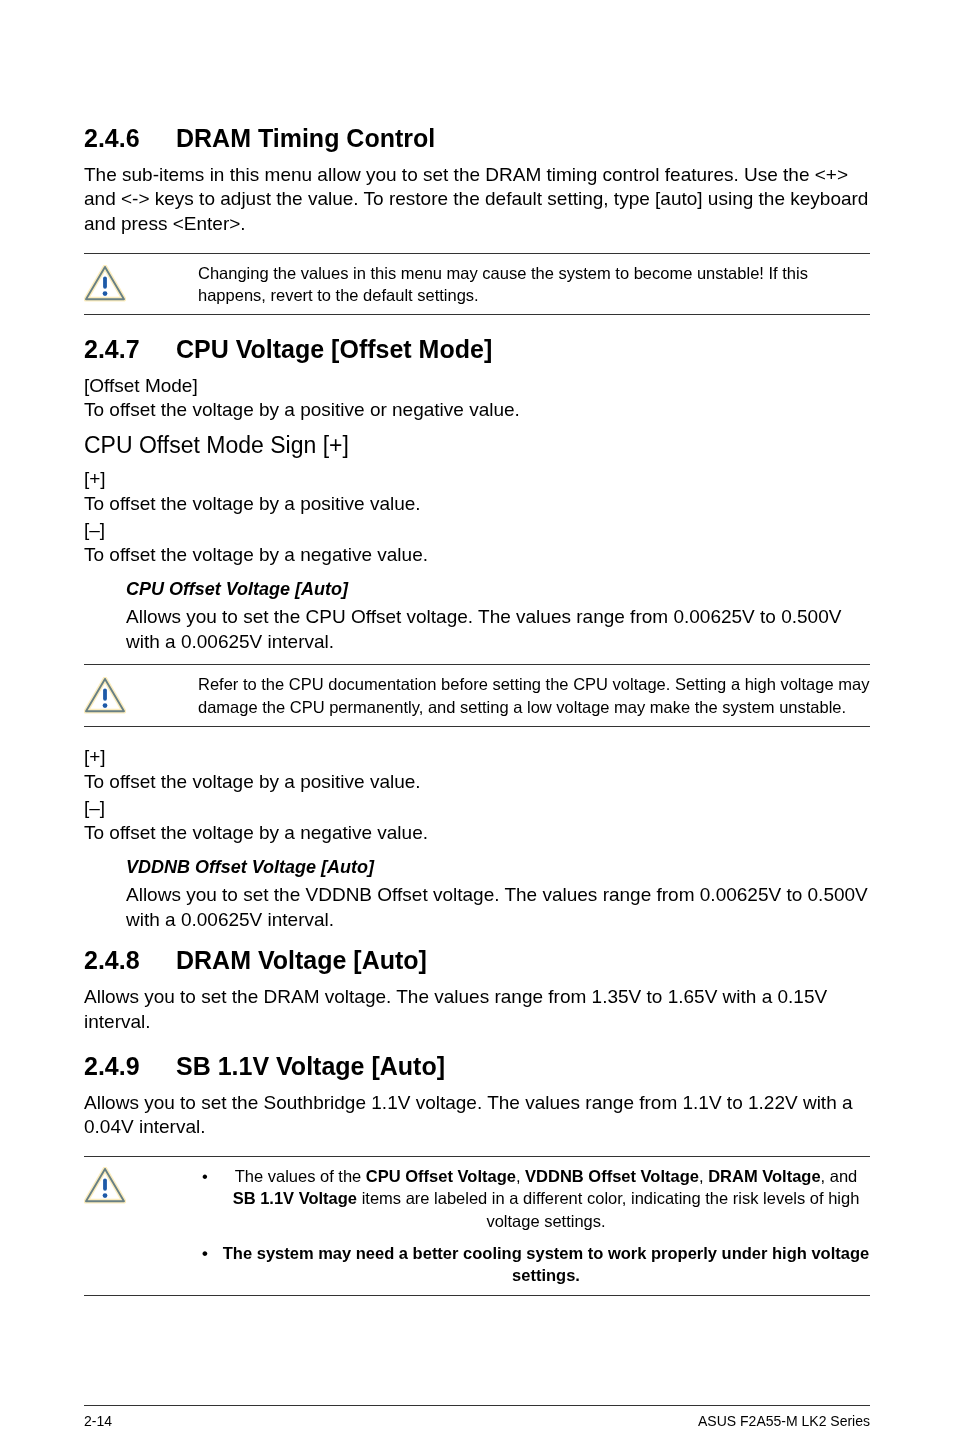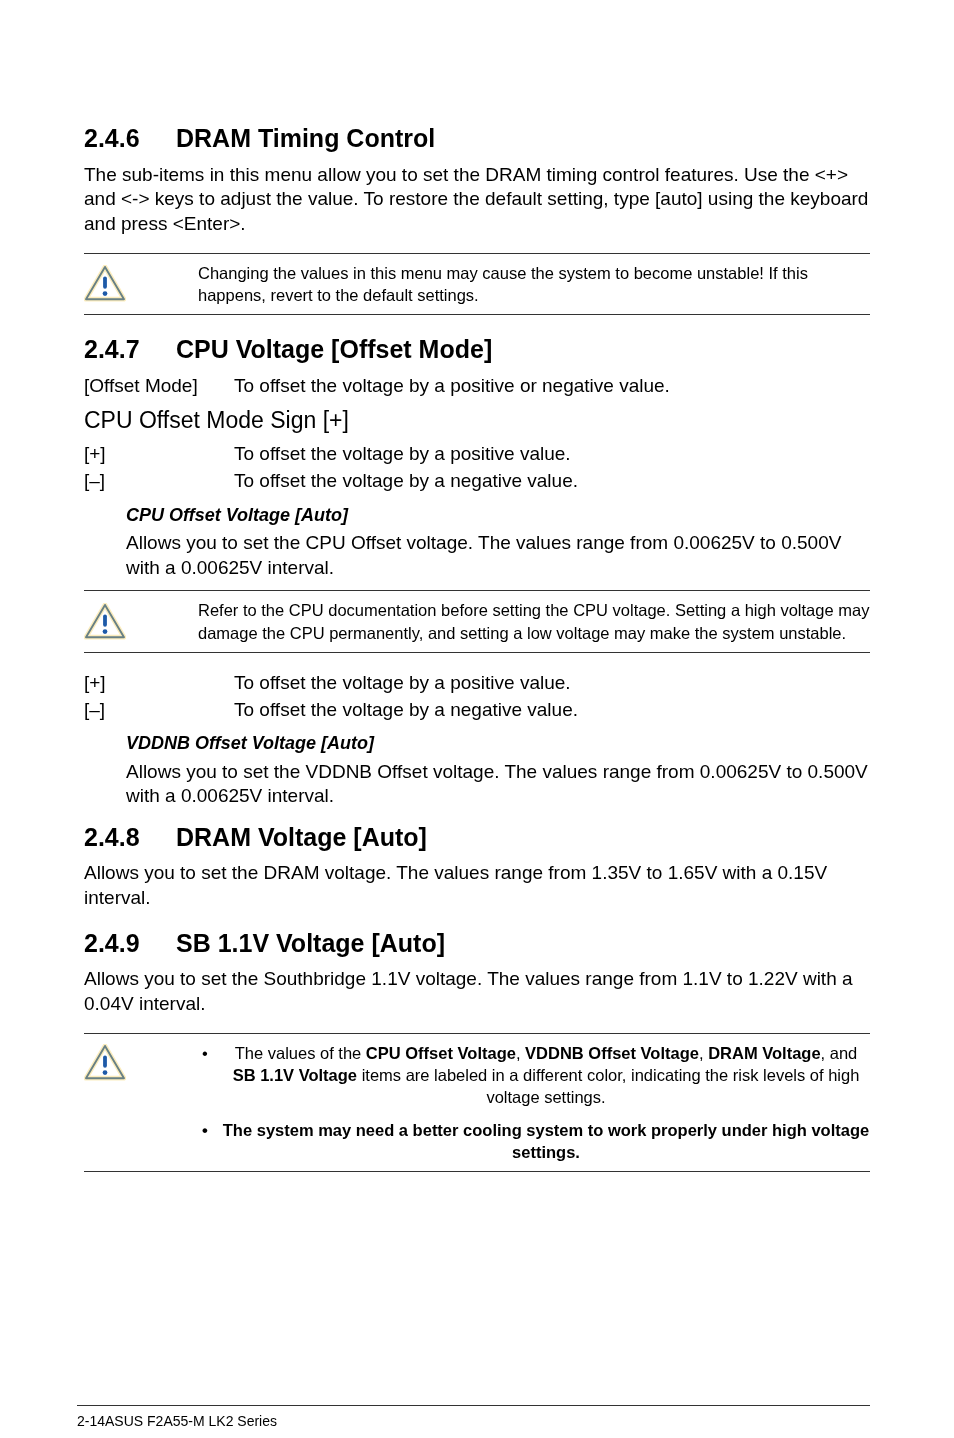--- a/index.html
+++ b/index.html
@@ -74,20 +74,21 @@
     left: 4px;
     top: 0;
   }
   .warn-icon {
     width: 42px;
     height: 38px;
   }
   .kv-row {
     display: flex;
     margin: 0 0 2px 0;
+    flex-direction: column;
   }
   .kv-row .key {
     width: 150px;
     flex-shrink: 0;
   }
   .kv-row .val { flex: 1; }
   h3.sub {
     font-size: 23px;
     font-weight: normal;
     margin: 8px 0 6px 0;
@@ -97,27 +98,27 @@
   }
   h4.subsub {
     font-size: 18px;
     font-weight: bold;
     margin: 10px 0 4px 0;
     font-style: italic;
   }
   .footer {
     position: absolute;
     bottom: 52px;
-    left: 77px;
+    left: 84px;
     right: 84px;
     border-top: 1px solid #333;
     padding-top: 6px;
     font-size: 14px;
     display: flex;
-    justify-content: flex-start;
+    justify-content: space-between;
   }
   .sp-top { margin-top: 18px; }
   b { font-weight: bold; }
 </style>
 </head>
 <body>
 
 <div class="page">
 
   <h2 class="section">

